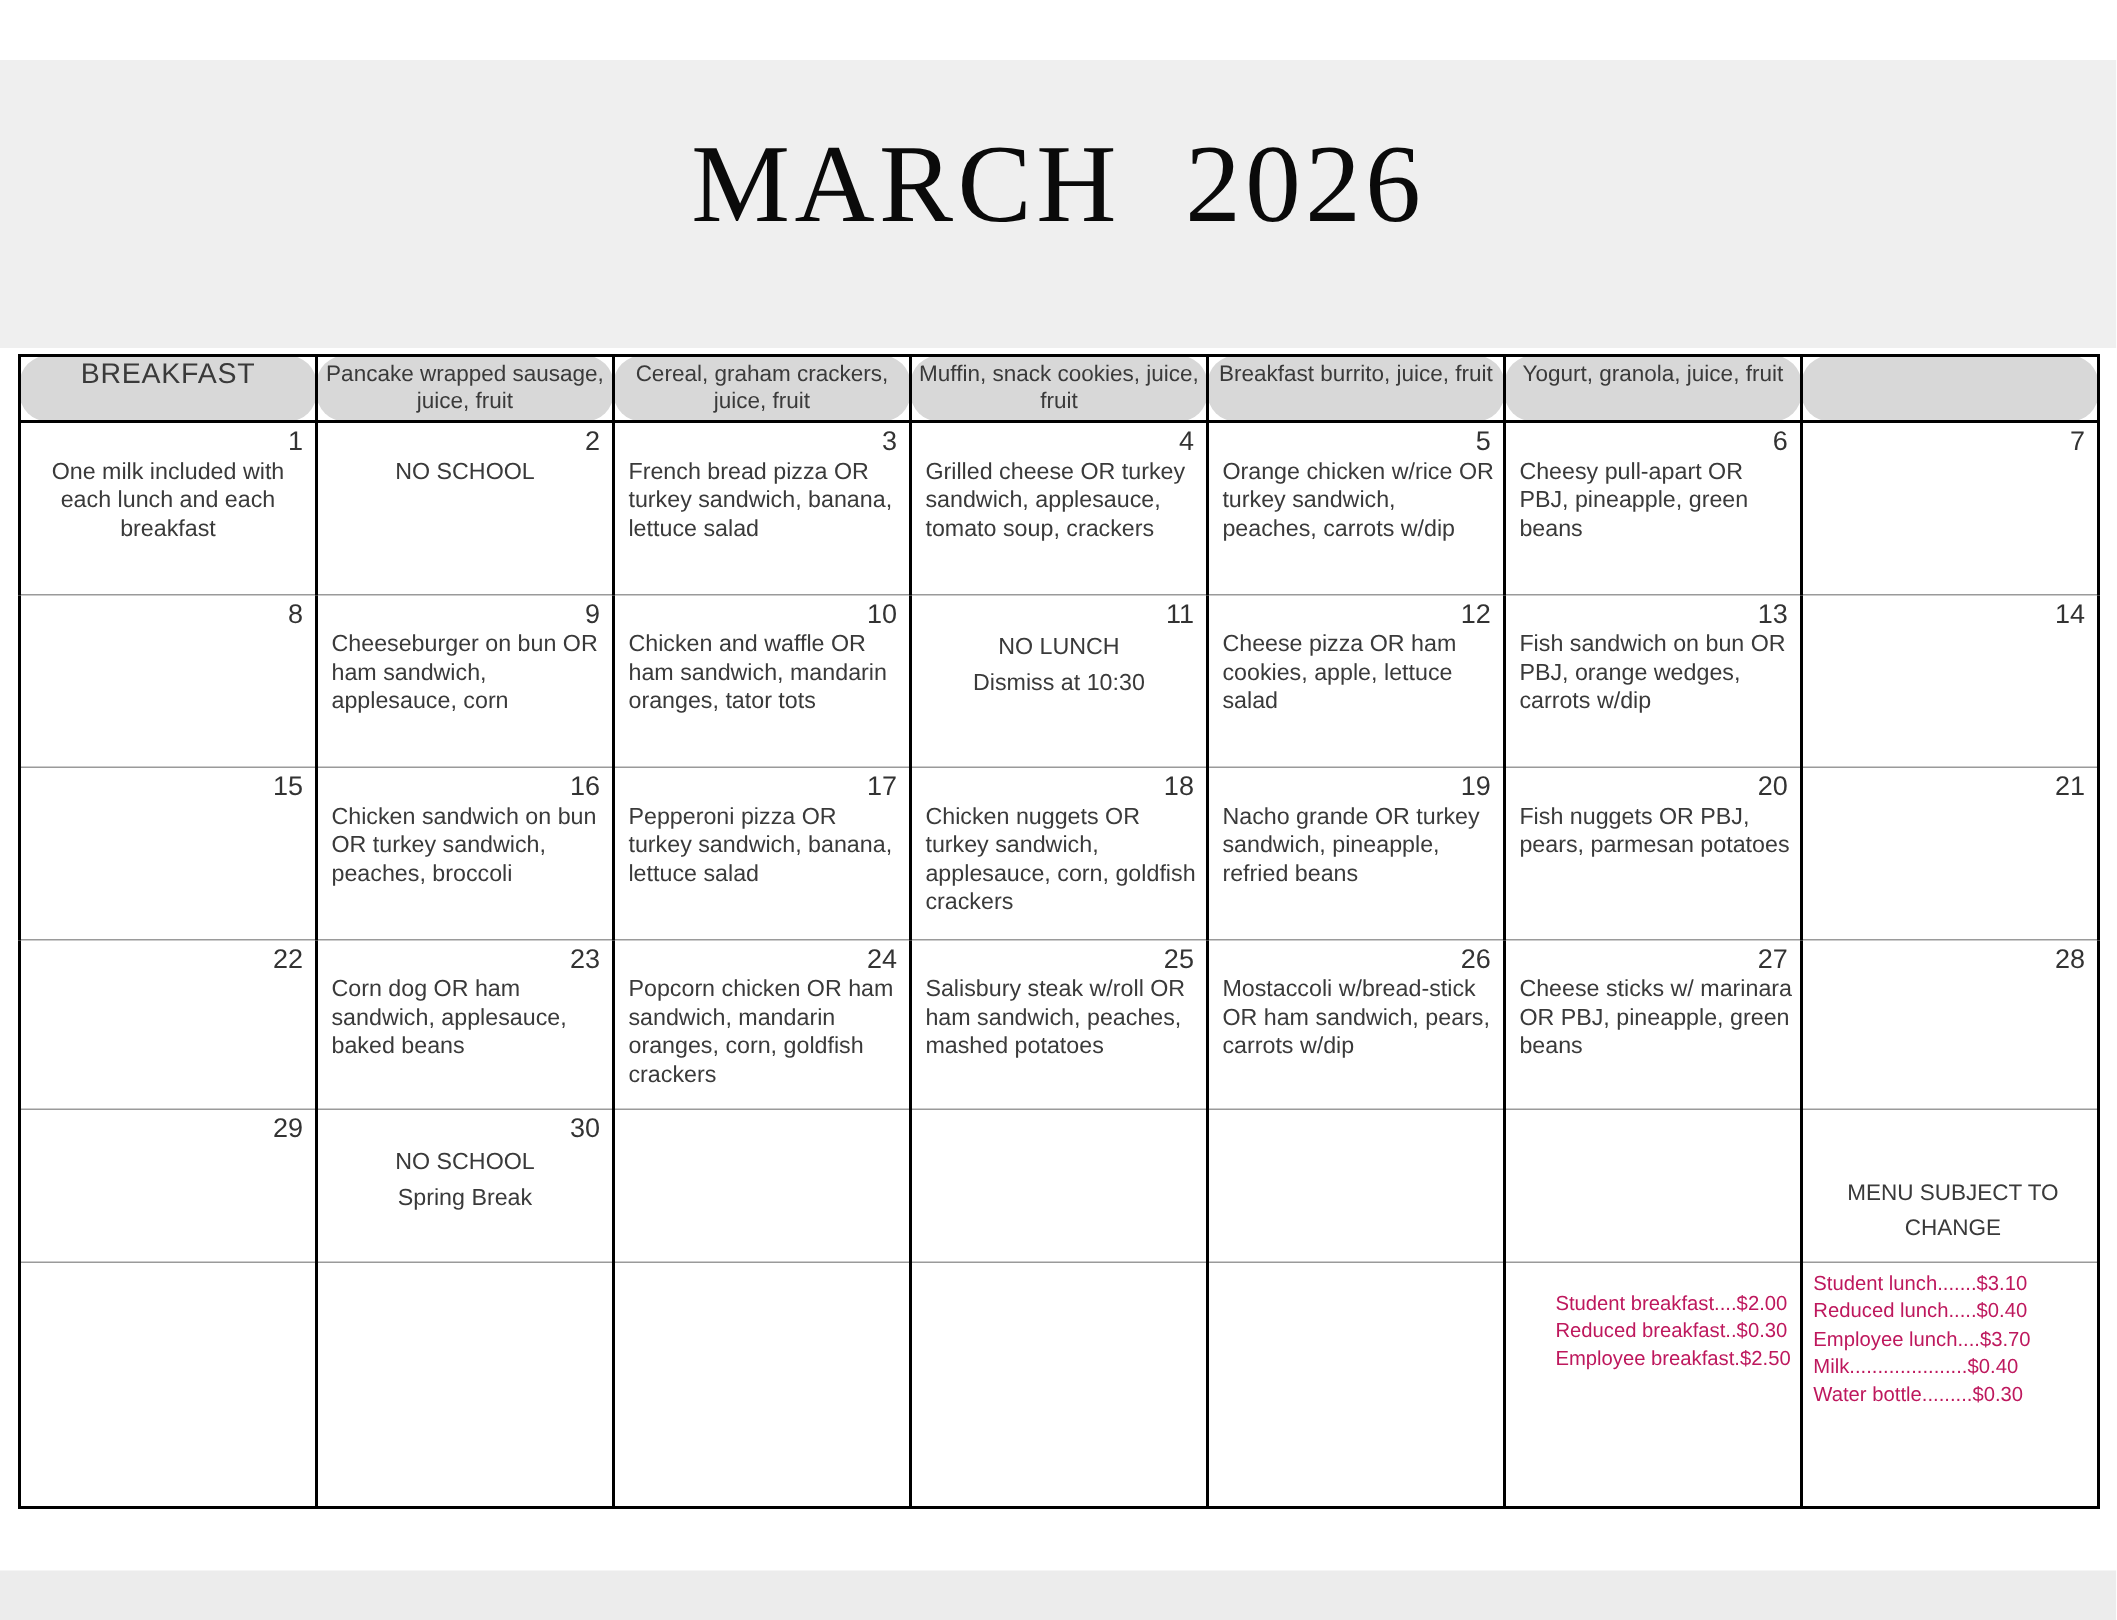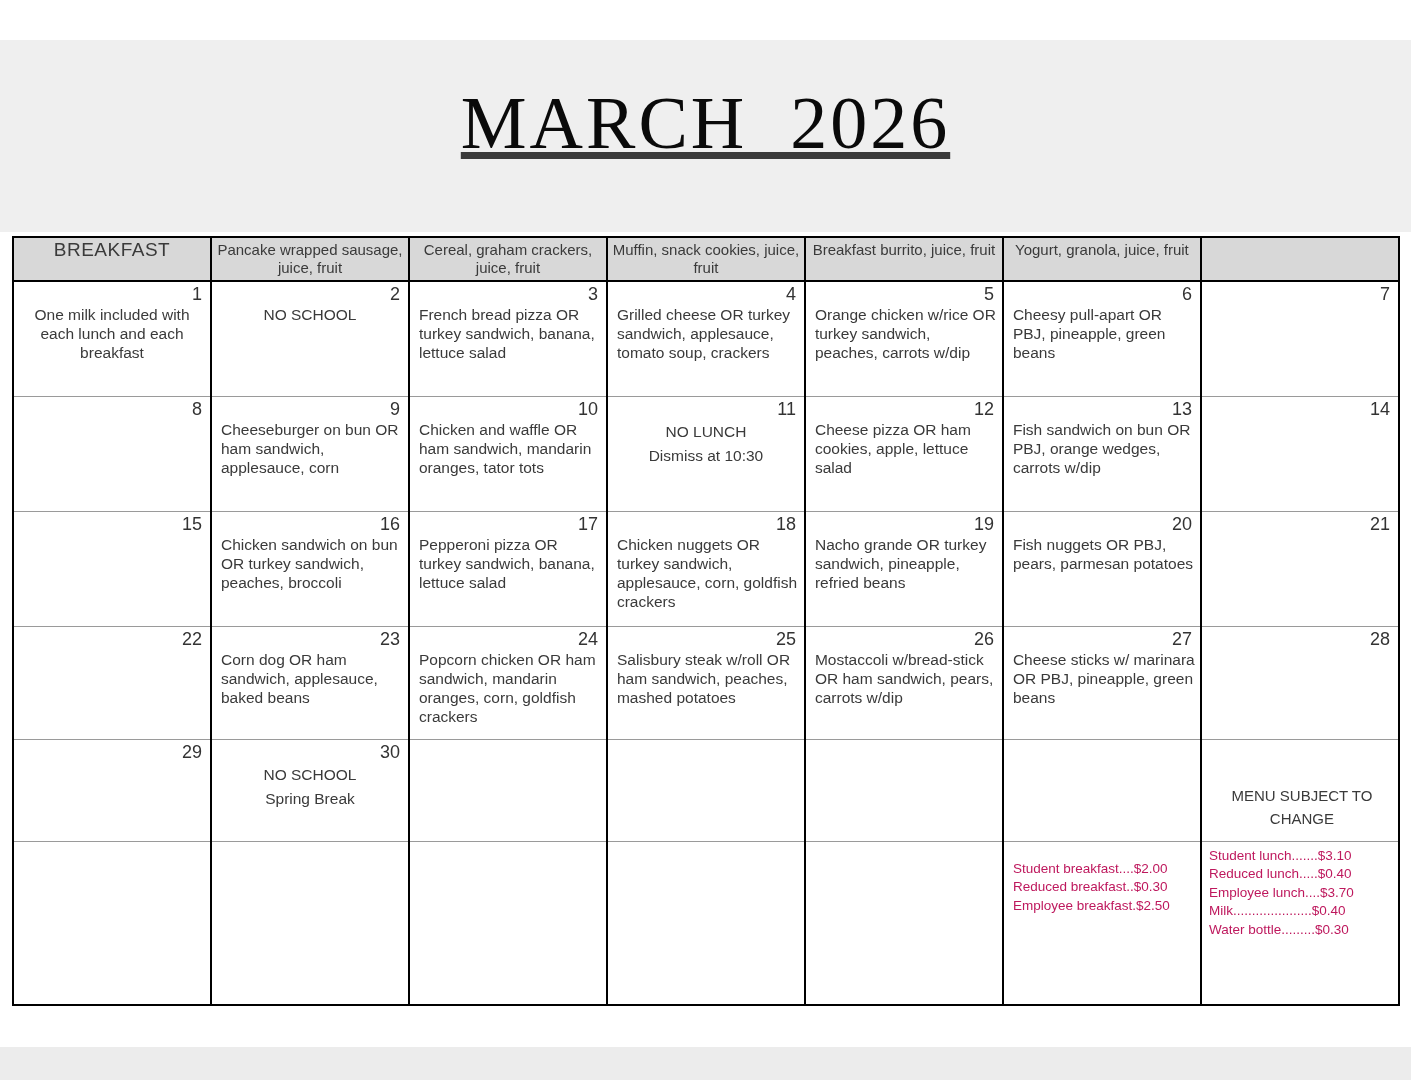--- a/index.html
+++ b/index.html
@@ -1,26 +1,26 @@
 <!DOCTYPE html>
 <html><head>
 <meta charset="utf-8">
 <style>
   html,body{margin:0;padding:0;background:#fff;}
   .page{position:relative;width:1411px;height:1080px;background:#ffffff;overflow:hidden;
         font-family:"Liberation Sans",sans-serif;color:#3a3a3a;}
   .top-band{position:absolute;left:0;top:40px;width:1411px;height:192px;background:#efefef;
-            display:flex;align-items:center;justify-content:center;text-decoration:underline;}
+            display:flex;align-items:center;justify-content:center;}
   .title{font-family:"Liberation Serif","DejaVu Serif",serif;font-size:74px;font-weight:400;
          color:#0a0a0a;letter-spacing:3px;white-space:pre;margin:0 0 26px 0;}
   .bottom-band{position:absolute;left:0;top:1047px;width:1411px;height:33px;background:#ececec;}
 
   table.cal{position:absolute;left:12px;top:236px;width:1388px;border-collapse:collapse;
             table-layout:fixed;}
-  table.cal td{vertical-align:top;overflow:hidden;}
+  table.cal td{vertical-align:top;overflow:hidden;border-radius:19px;}
 
   
   tr.r-bk{height:43px;}
   td.bk{background:#d8d8d8;border:2px solid #000;text-align:center;
         font-size:15px;line-height:18px;padding:3px 4px;vertical-align:middle;}
   td.bk-label{font-size:19px;letter-spacing:0.5px;}
   tr.r-days{height:31px;}
   td.day{border:2px solid #000;text-align:center;font-size:17.5px;letter-spacing:0.5px;
          vertical-align:middle;padding:2px 0;color:#333;}
 
@@ -35,21 +35,21 @@
   .menu{font-size:15.5px;line-height:19px;padding:0 5px 4px 9px;white-space:pre-line;}
   .center .menu{text-align:center;padding:0 6px 4px 6px;}
   .spaced .menu{line-height:24px;}
   .note-cell .menu{padding-top:44px;text-align:center;line-height:23px;font-size:15px;}
 
   
   tr.r-price{height:164px;}
   td.price{border-left:2px solid #000;border-right:2px solid #000;border-top:1px solid #9a9a9a;
            border-bottom:2px solid #000;}
   .price-text{font-size:13.5px;line-height:18.5px;white-space:pre-line;color:#be185d;}
-  .price-bk{padding:17px 2px 0 8px;}
+  .price-bk{padding:17px 2px 0 8px;margin-left:24px;}
   .price-ln{padding:4px 2px 0 6px;}
 
   table.cal{border:2px solid #000;}
 </style>
 </head>
 <body>
 
 <div class="page">
 
   <div class="top-band">

